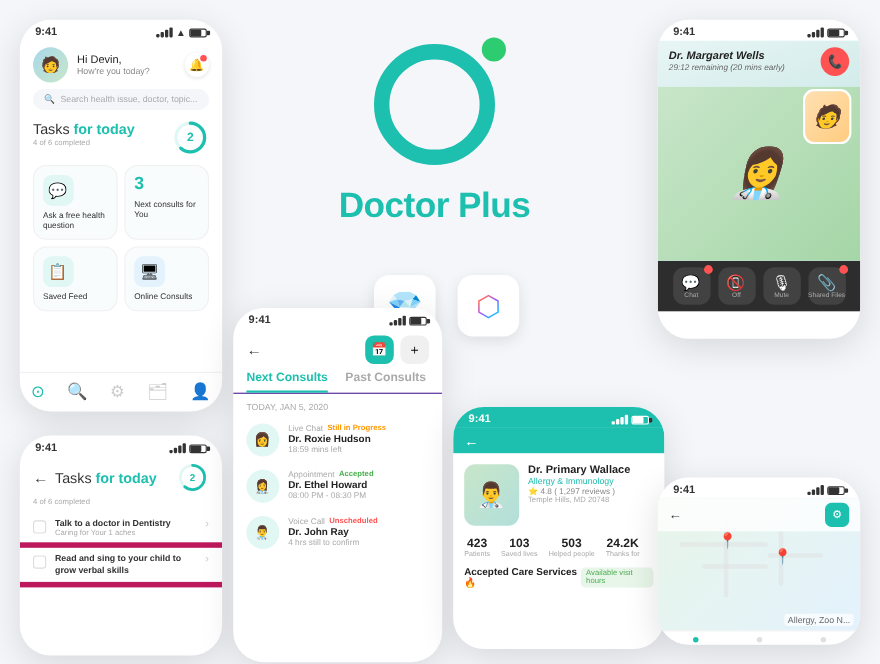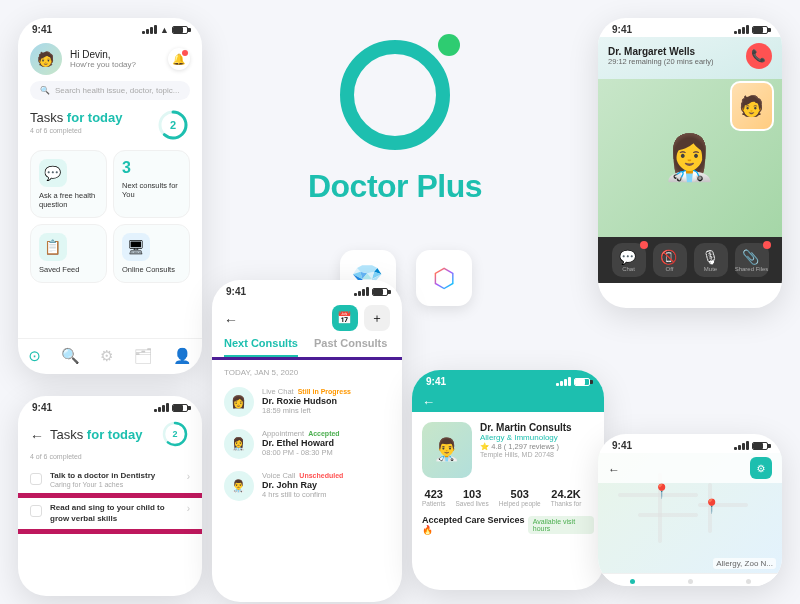--- a/index.html
+++ b/index.html
@@ -220,21 +220,21 @@
     .p2-ring-num { position: absolute; top:50%; left:50%; transform:translate(-50%,-50%); font-size:9px; font-weight:700; color:#1dbfaf; }
 
     
     #phone3 {
       width: 190px;
       height: 322px;
       top: 280px;
       left: 212px;
     }
     .p3-header { display: flex; align-items: center; padding: 6px 12px; justify-content: space-between; }
-    .p3-tabs { display: flex; padding: 0 12px; gap: 16px; border-bottom: 3px solid #4c1d95; margin-bottom: 8px; }
+    .p3-tabs { display: flex; padding: 0 12px; gap: 16px; border-bottom: 1px solid #4c1d95; margin-bottom: 8px; }
     .p3-tab { font-size: 11px; font-weight: 600; padding-bottom: 6px; color: #aaa; cursor: pointer; }
     .p3-tab.active { color: #1dbfaf; border-bottom: 2px solid #1dbfaf; }
     .p3-date { font-size: 8px; color: #aaa; padding: 0 12px 4px; }
     .consult-item { display: flex; align-items: flex-start; padding: 6px 12px; gap: 8px; }
     .consult-avatar { width: 30px; height: 30px; border-radius: 50%; flex-shrink: 0; overflow:hidden; display:flex;align-items:center;justify-content:center; font-size:12px; background:#e0f7f4; }
     .consult-info { flex: 1; }
     .consult-type { font-size: 7.5px; color: #aaa; display:flex; gap:4px; align-items:center; }
     .consult-status { font-size: 7px; font-weight: 600; }
     .status-progress { color: #ff9800; }
     .status-accepted { color: #4caf50; }
@@ -274,20 +274,21 @@
       width: 184px;
       height: 290px;
       top: 18px;
       left: 598px;
     }
     .p5-video-bg {
       background: linear-gradient(160deg, #e8f5f5, #b2dfdb);
       height: 200px;
       position: relative;
       overflow: hidden;
+      font-style: italic;
     }
     .p5-call-header {
       position: absolute; top: 0; left: 0; right: 0;
       padding: 6px 10px;
       display: flex; align-items: center; justify-content: space-between;
       z-index: 2;
     }
     .p5-doc-name-call { font-size: 10px; font-weight: 700; color: #222; }
     .p5-call-sub { font-size: 7.5px; color: #666; }
     .p5-end-btn { width: 26px; height: 26px; background: #ff5252; border-radius: 50%; display:flex;align-items:center;justify-content:center; color:#fff; font-size:12px; }
@@ -569,21 +570,21 @@
     </div>
   </div>
 
   <div class="p4-header">
     <span class="p4-back">←</span>
   </div>
 
   <div class="p4-doc-card">
     <div class="p4-doc-avatar">👨‍⚕️</div>
     <div class="p4-doc-info">
-      <div class="p4-doc-name">Dr. Martin Consults</div>
+      <div class="p4-doc-name">Dr. Primary Wallace</div>
       <div class="p4-doc-spec">Allergy &amp; Immunology</div>
       <div class="p4-doc-rating">
         ⭐ <span>4.8</span>
         (<span>1,297 reviews</span>)
       </div>
       <div class="p4-doc-loc">Temple Hills, MD 20748</div>
     </div>
   </div>
 
   <div class="p4-stats">

